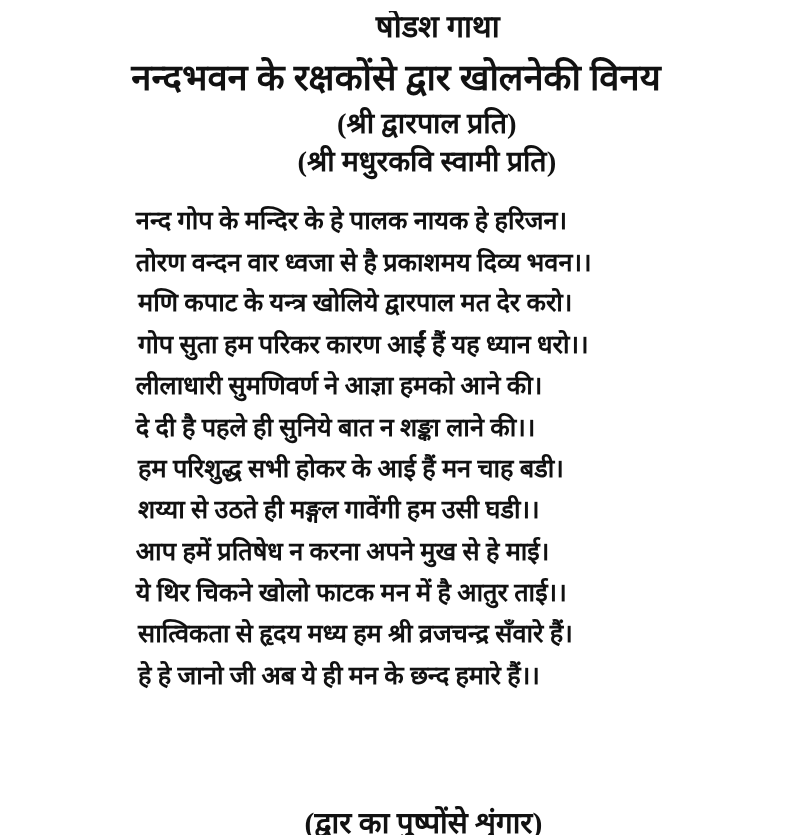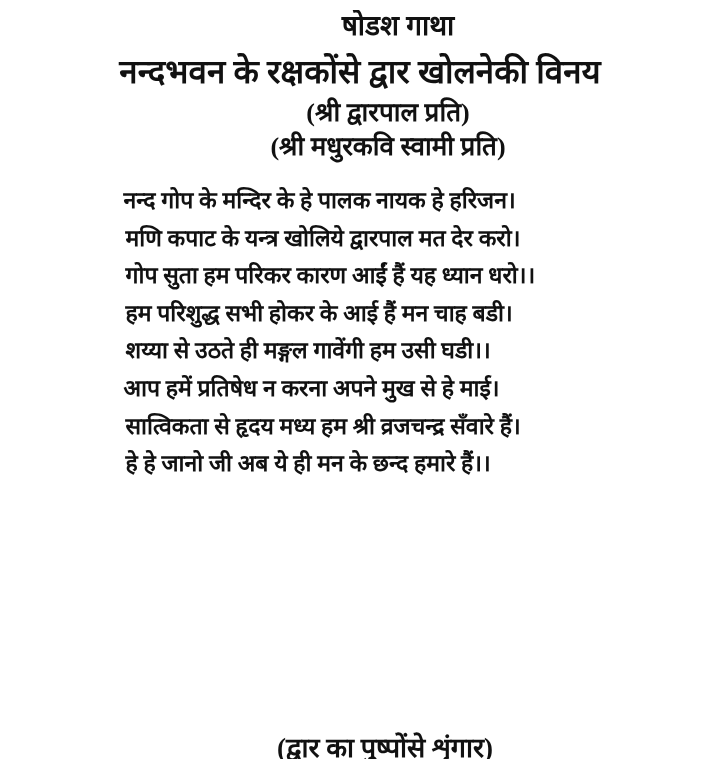--- a/index.html
+++ b/index.html
@@ -80,25 +80,29 @@
 <div class="page">
   <header>
     <h1 class="title">षोडश गाथा</h1>
     <h2 class="subtitle">नन्दभवन के रक्षकोंसे द्वार खोलनेकी विनय</h2>
     <div class="dedication dedication-1">(श्री द्वारपाल प्रति)</div>
     <div class="dedication dedication-2">(श्री मधुरकवि स्वामी प्रति)</div>
   </header>
 
   <main class="verse">
       <div class="line">नन्द गोप के मन्दिर के हे पालक नायक हे हरिजन।</div>
+      <div class="line">तोरण वन्दन वार ध्वजा से है प्रकाशमय दिव्य भवन।।</div>
       <div class="line indent">मणि कपाट के यन्त्र खोलिये द्वारपाल मत देर करो।</div>
       <div class="line indent">गोप सुता हम परिकर कारण आईं हैं यह ध्यान धरो।।</div>
+      <div class="line">लीलाधारी सुमणिवर्ण ने आज्ञा हमको आने की।</div>
+      <div class="line">दे दी है पहले ही सुनिये बात न शङ्का लाने की।।</div>
       <div class="line indent">हम परिशुद्ध सभी होकर के आई हैं मन चाह बडी।</div>
       <div class="line indent">शय्या से उठते ही मङ्गल गावेंगी हम उसी घडी।।</div>
       <div class="line">आप हमें प्रतिषेध न करना अपने मुख से हे माई।</div>
+      <div class="line">ये थिर चिकने खोलो फाटक मन में है आतुर ताई।।</div>
       <div class="line indent">सात्विकता से हृदय मध्य हम श्री व्रजचन्द्र सँवारे हैं।</div>
       <div class="line indent">हे हे जानो जी अब ये ही मन के छन्द हमारे हैं।।</div>
     </main>
 
   <footer>
     <div class="footer-caption">(द्वार का पुष्पोंसे शृंगार)</div>
   </footer>
 </div>
 
 </body></html>

